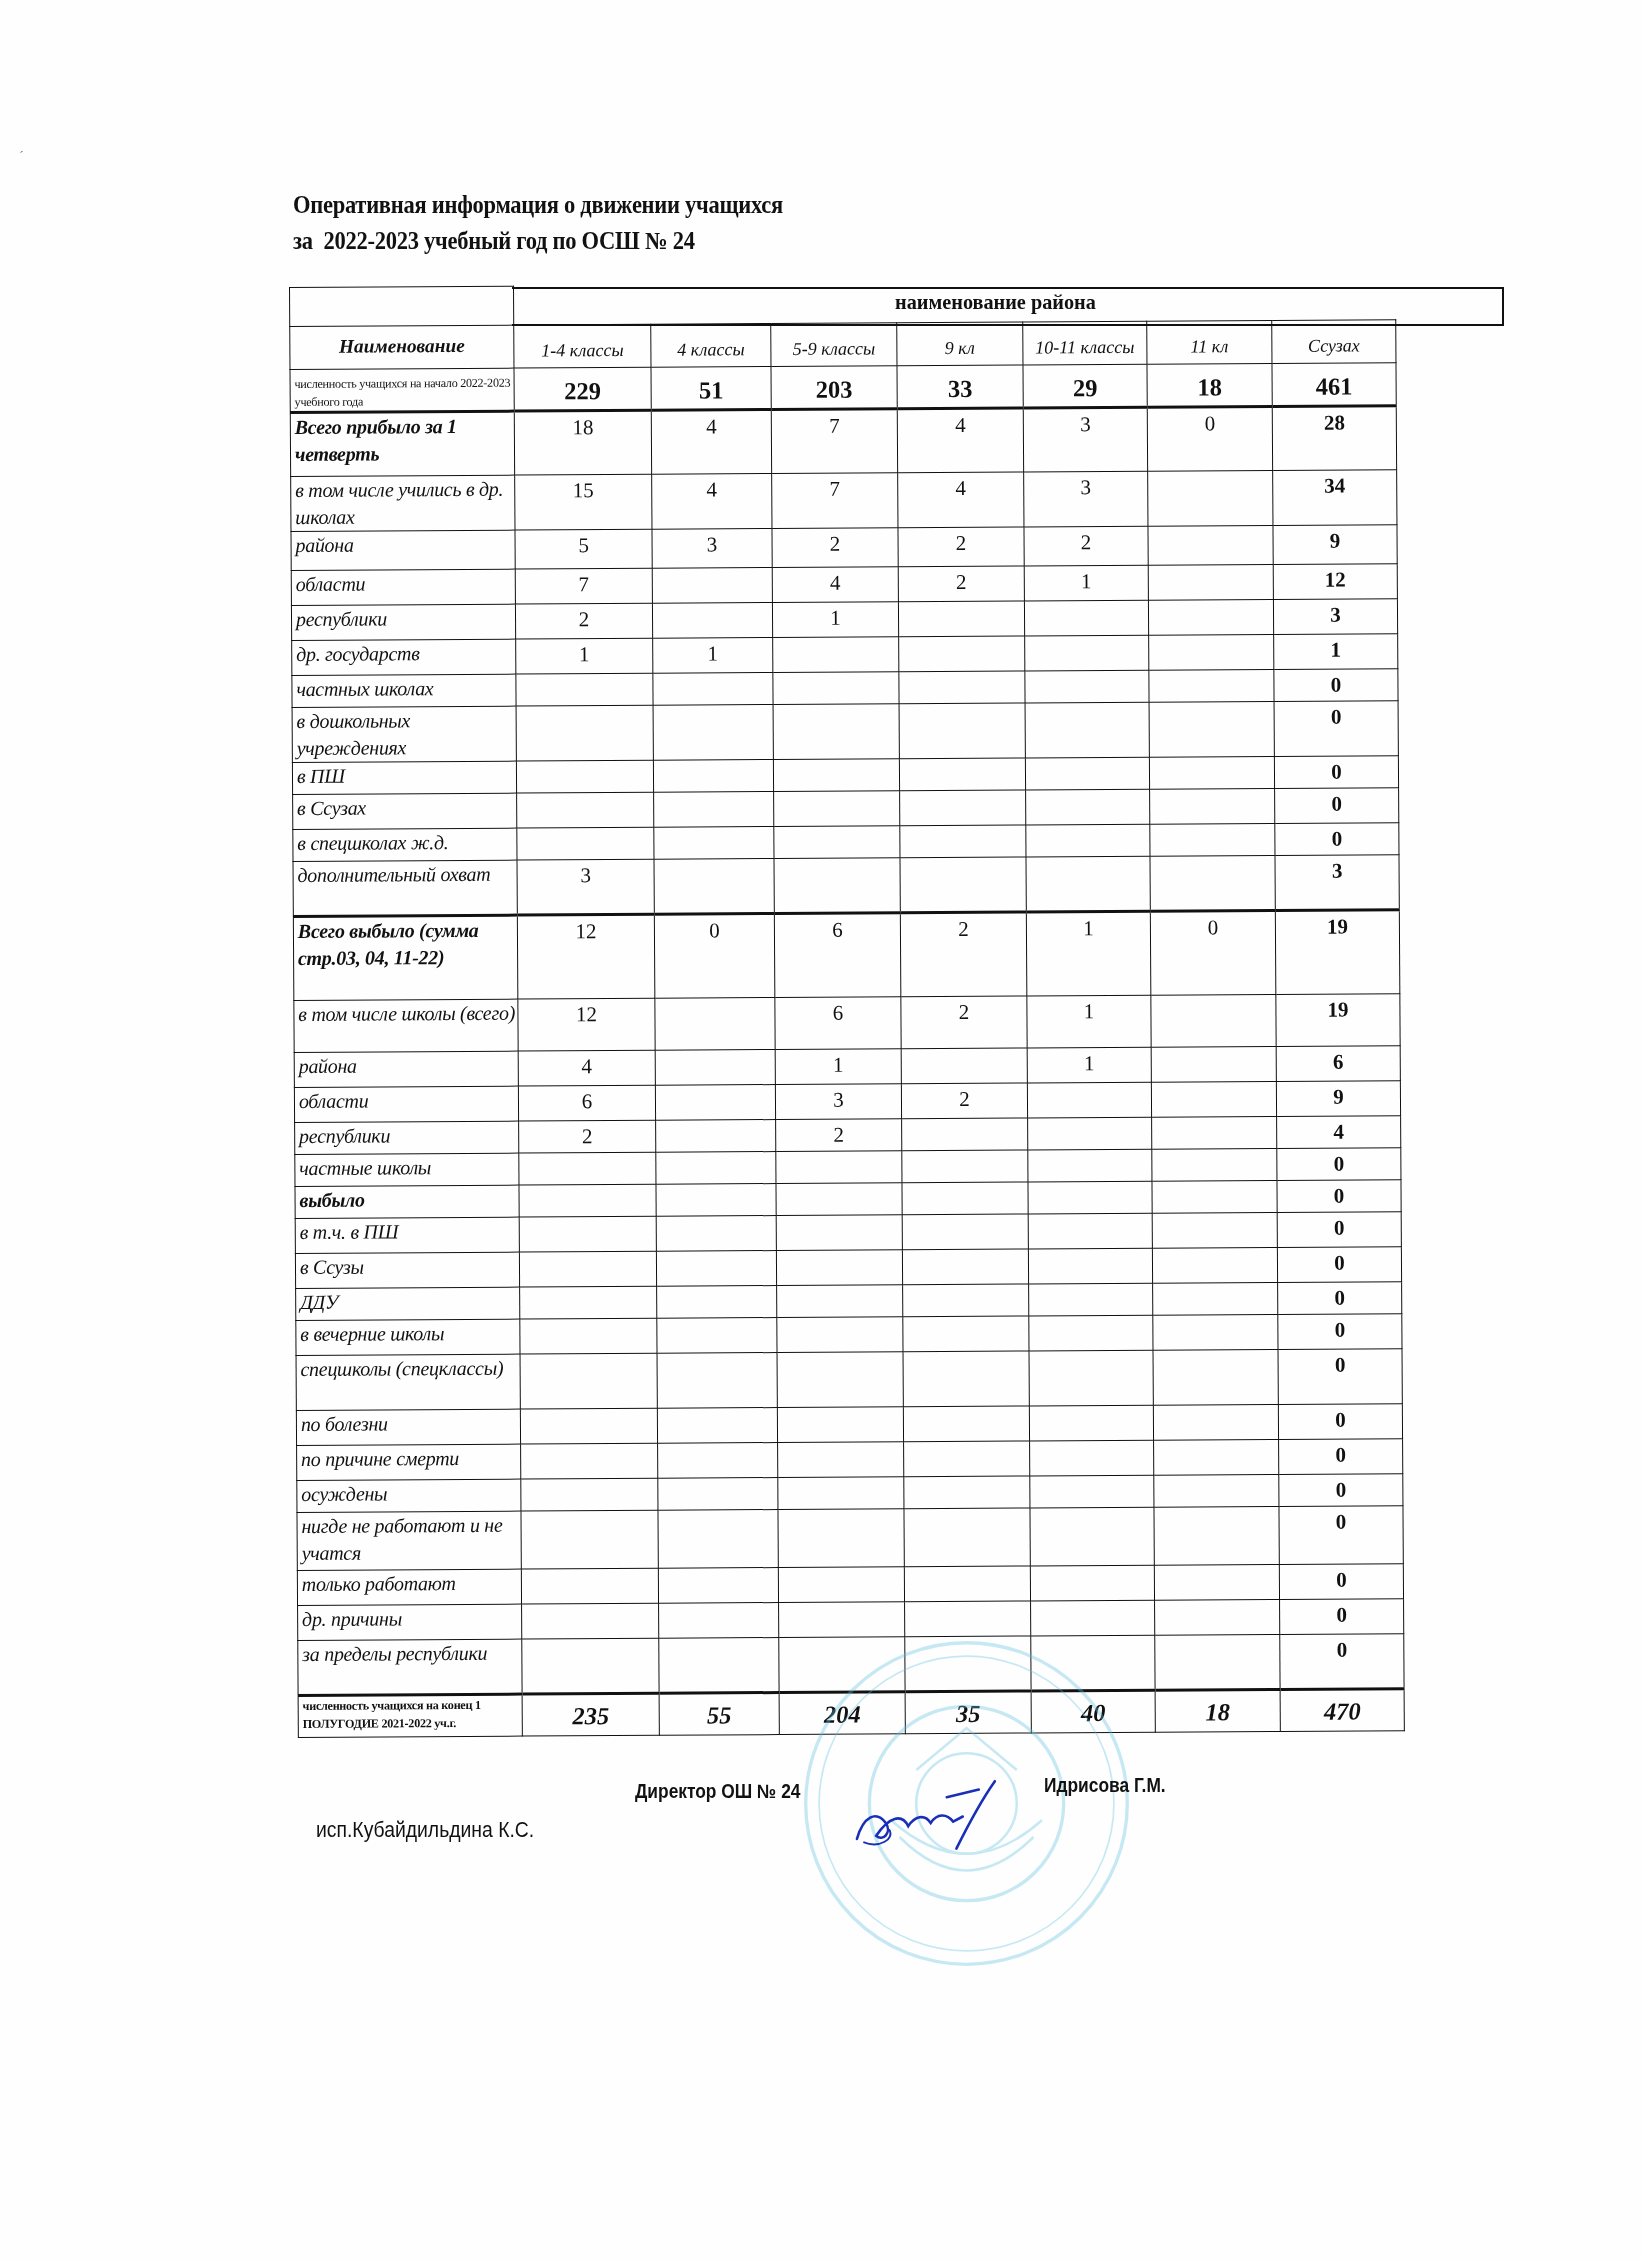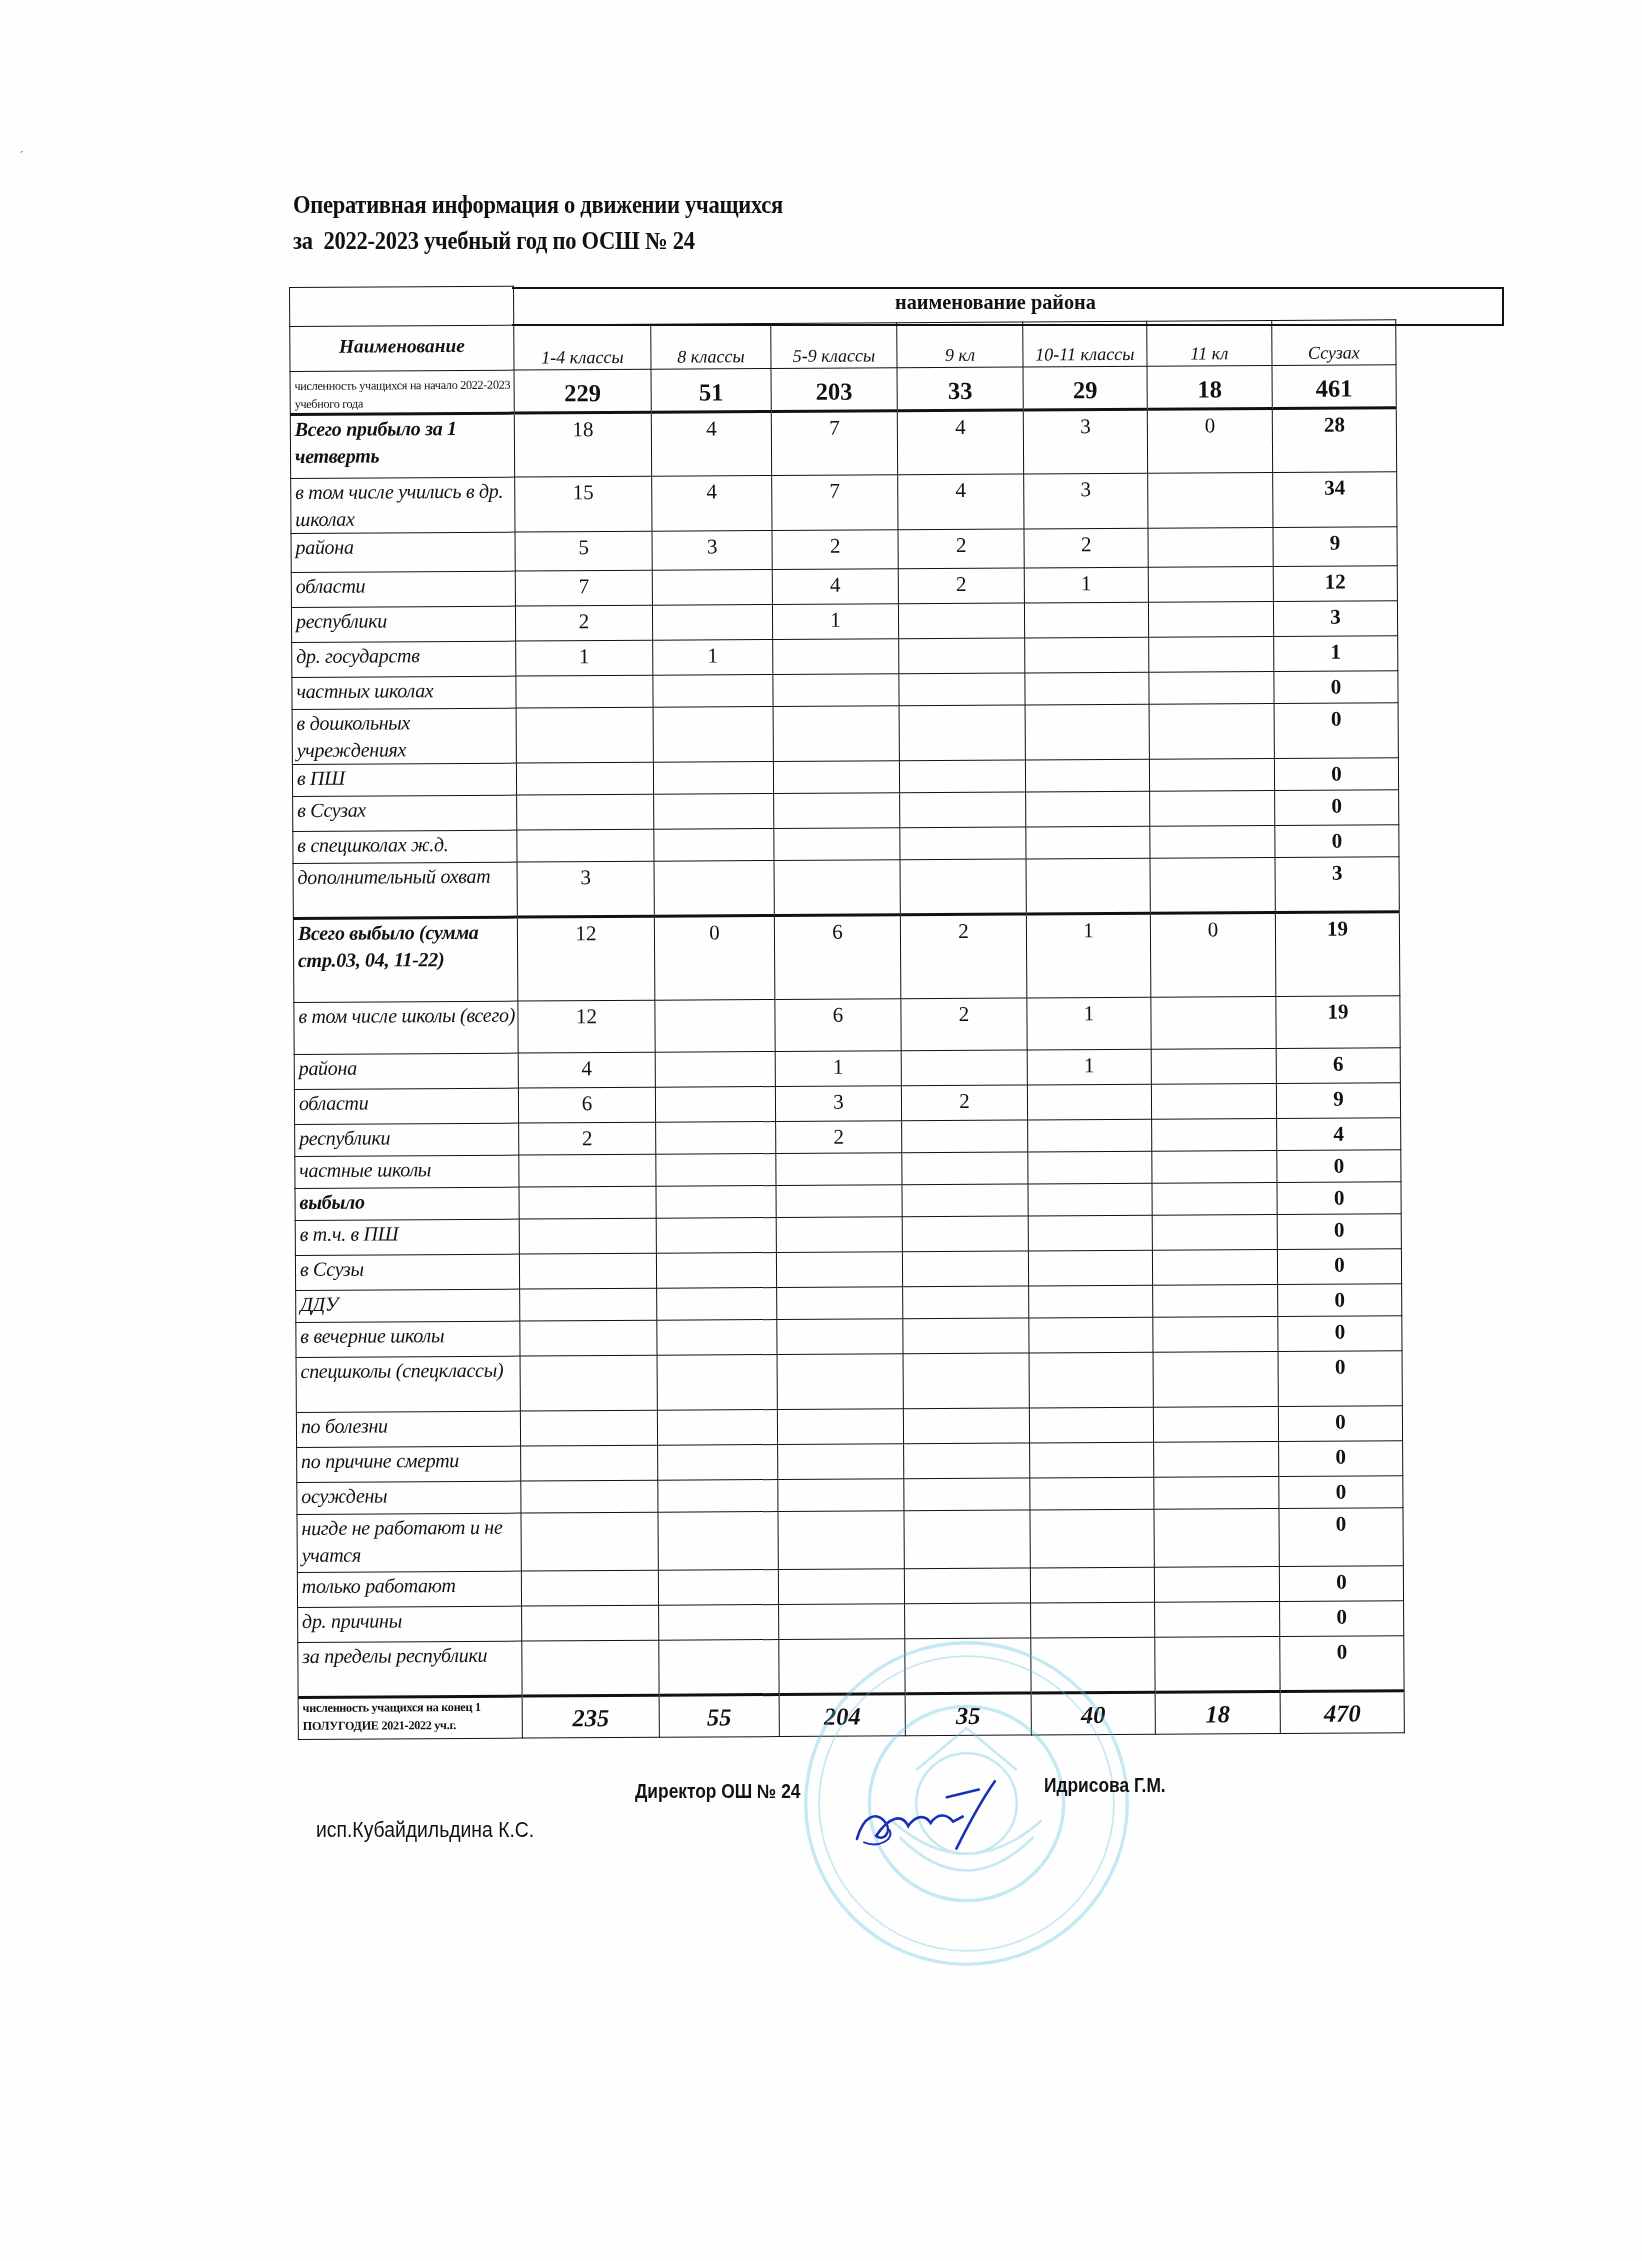--- a/index.html
+++ b/index.html
@@ -40,21 +40,21 @@
   table.grid td.name.bold { font-weight: bold; }
   table.grid td.name.small { font-size: 12.2px; line-height: 18px; font-style: normal; font-weight: bold; }
   table.grid td.name.small-top { font-size: 12.2px; line-height: 18px; font-style: normal; padding-top: 5.2px; }
   table.grid td.val {
     text-align: center; font-size: 21px; padding-top: 2.6px;
   }
   table.grid td.val.total { font-weight: bold; }
   table.grid td.val.bigbold { font-weight: bold; font-size: 24.5px; padding-top: 9px; }
   table.grid td.val.bigitalic { font-weight: bold; font-style: italic; font-size: 24.5px; padding-top: 6.4px; }
   table.grid td.hdr {
-    font-style: italic; font-size: 18px; text-align: center; padding-top: 21px; line-height: 23px;
+    font-style: italic; font-size: 18px; text-align: center; padding-top: 14px; line-height: 23px;
   }
   table.grid td.hdr.first { font-weight: bold; font-size: 19.3px; padding-top: 7.7px; }
   table.grid tr.thick td { border-top-width: 3.2px; }
 
   .footer-director {
     position: absolute; left: 635px; top: 1781px;
     font-family: "Liberation Sans", sans-serif; font-weight: bold; font-size: 19.3px; color: #111;
     transform: scaleX(0.9); transform-origin: left top;
   }
   .footer-name {
@@ -96,21 +96,21 @@
       <col style="width:124px">
     </colgroup>
     <tbody id="tbody">
       <tr style="height:39px">
         <td></td>
         <td colspan="7" style="border:none"></td>
       </tr>
       <tr style="height:43px">
         <td class="hdr first">Наименование</td>
         <td class="hdr">1-4 классы</td>
-        <td class="hdr">8 классы</td>
+        <td class="hdr">4 классы</td>
         <td class="hdr">5-9 классы</td>
         <td class="hdr">9 кл</td>
         <td class="hdr">10-11 классы</td>
         <td class="hdr">11 кл</td>
         <td class="hdr">Ссузах</td>
       </tr>
     <tr style="height: 42px;">
           <td class="name small-top">численность учащихся на начало 2022-2023 учебного года</td>
           <td class="val bigbold">229</td>
           <td class="val bigbold">51</td>

